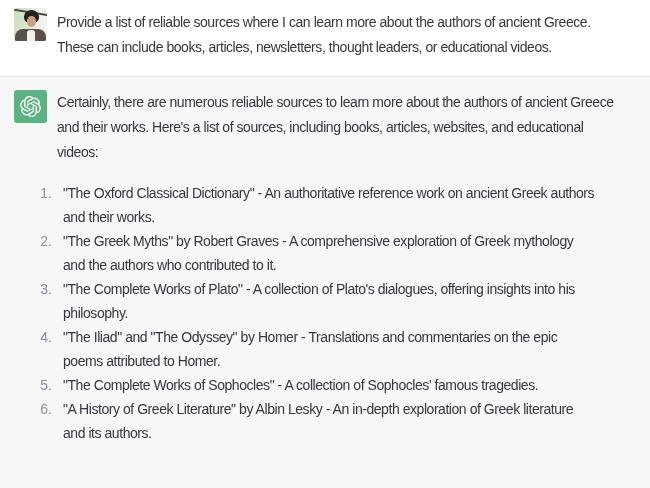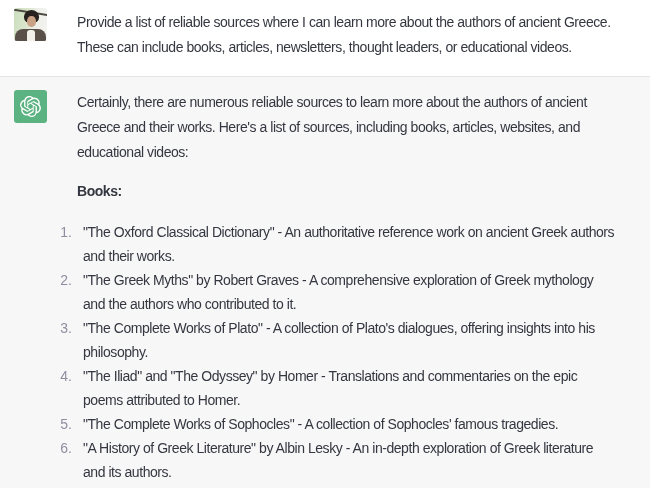--- a/index.html
+++ b/index.html
@@ -32,21 +32,21 @@
   }
   .avatar {
     flex: 0 0 33px;
     width: 33px;
     height: 33px;
     border-radius: 3px;
     position: relative;
     overflow: hidden;
   }
   .msg .content {
-    margin-left: 30px;
+    margin-left: 10px;
     flex: 1;
     min-width: 0;
   }
   
   .user-avatar {
     background: linear-gradient(100deg, #ccdebe 0%, #d9e6cb 38%, #edefe8 62%, #f4f4f1 100%);
   }
   .ua-line {
     position: absolute; top: 4px; left: -6px;
     width: 52px; height: 1.5px;
@@ -137,21 +137,20 @@
   </section>
 
   <section class="msg assistant">
     <div class="avatar bot-avatar">
       <svg viewBox="0 0 24 24" xmlns="http://www.w3.org/2000/svg" aria-hidden="true">
         <path d="M22.2819 9.8211a5.9847 5.9847 0 0 0-.5157-4.9108 6.0462 6.0462 0 0 0-6.5098-2.9A6.0651 6.0651 0 0 0 4.9807 4.1818a5.9847 5.9847 0 0 0-3.9977 2.9 6.0462 6.0462 0 0 0 .7427 7.0966 5.98 5.98 0 0 0 .511 4.9107 6.051 6.051 0 0 0 6.5146 2.9001A5.9847 5.9847 0 0 0 13.2599 24a6.0557 6.0557 0 0 0 5.7718-4.2058 5.9894 5.9894 0 0 0 3.9977-2.9001 6.0557 6.0557 0 0 0-.7475-7.0729zm-9.022 12.6081a4.4755 4.4755 0 0 1-2.8764-1.0408l.1419-.0804 4.7783-2.7582a.7948.7948 0 0 0 .3927-.6813v-6.7369l2.02 1.1686a.071.071 0 0 1 .038.0615v5.5826a4.504 4.504 0 0 1-4.4945 4.4849zm-9.6607-4.1254a4.4708 4.4708 0 0 1-.5346-3.0137l.142.0852 4.783 2.7582a.7712.7712 0 0 0 .7806 0l5.8428-3.3685v2.3324a.0804.0804 0 0 1-.0332.0615L9.74 19.9502a4.4992 4.4992 0 0 1-6.1408-1.6464zM2.3408 7.8956a4.485 4.485 0 0 1 2.3655-1.9728V11.6a.7664.7664 0 0 0 .3879.6765l5.8144 3.3543-2.0201 1.1685a.0757.0757 0 0 1-.071 0l-4.8303-2.7865A4.504 4.504 0 0 1 2.3408 7.8956zm16.5963 3.8558L13.1038 8.364 15.1192 7.2a.0757.0757 0 0 1 .071 0l4.8303 2.7913a4.4944 4.4944 0 0 1-.6765 8.1042v-5.6772a.79.79 0 0 0-.407-.667zm2.0107-3.0231l-.142-.0852-4.7735-2.7818a.7759.7759 0 0 0-.7854 0L9.409 9.2297V6.8974a.0662.0662 0 0 1 .0284-.0615l4.8303-2.7866a4.4992 4.4992 0 0 1 6.6802 4.66zM8.3065 12.863l-2.02-1.1638a.0804.0804 0 0 1-.038-.0567V6.0742a4.4992 4.4992 0 0 1 7.3757-3.4537l-.142.0805L8.704 5.459a.7948.7948 0 0 0-.3927.6813zm1.0976-2.3654l2.602-1.4998 2.6069 1.4998v2.9994l-2.5974 1.4997-2.6067-1.4997Z"></path>
       </svg>
     </div>
     <div class="content">
       <p>Certainly, there are numerous reliable sources to learn more about the authors of ancient Greece and their works. Here's a list of sources, including books, articles, websites, and educational videos:</p>
-      <p class="section-heading">Books:</p>
       <ol class="books">
         <li>"The Oxford Classical Dictionary" - An authoritative reference work on ancient Greek authors and their works.</li>
         <li>"The Greek Myths" by Robert Graves - A comprehensive exploration of Greek mythology and the authors who contributed to it.</li>
         <li>"The Complete Works of Plato" - A collection of Plato's dialogues, offering insights into his philosophy.</li>
         <li>"The Iliad" and "The Odyssey" by Homer - Translations and commentaries on the epic poems attributed to Homer.</li>
         <li>"The Complete Works of Sophocles" - A collection of Sophocles' famous tragedies.</li>
         <li>"A History of Greek Literature" by Albin Lesky - An in-depth exploration of Greek literature and its authors.</li>
       </ol>
     </div>
   </section>

